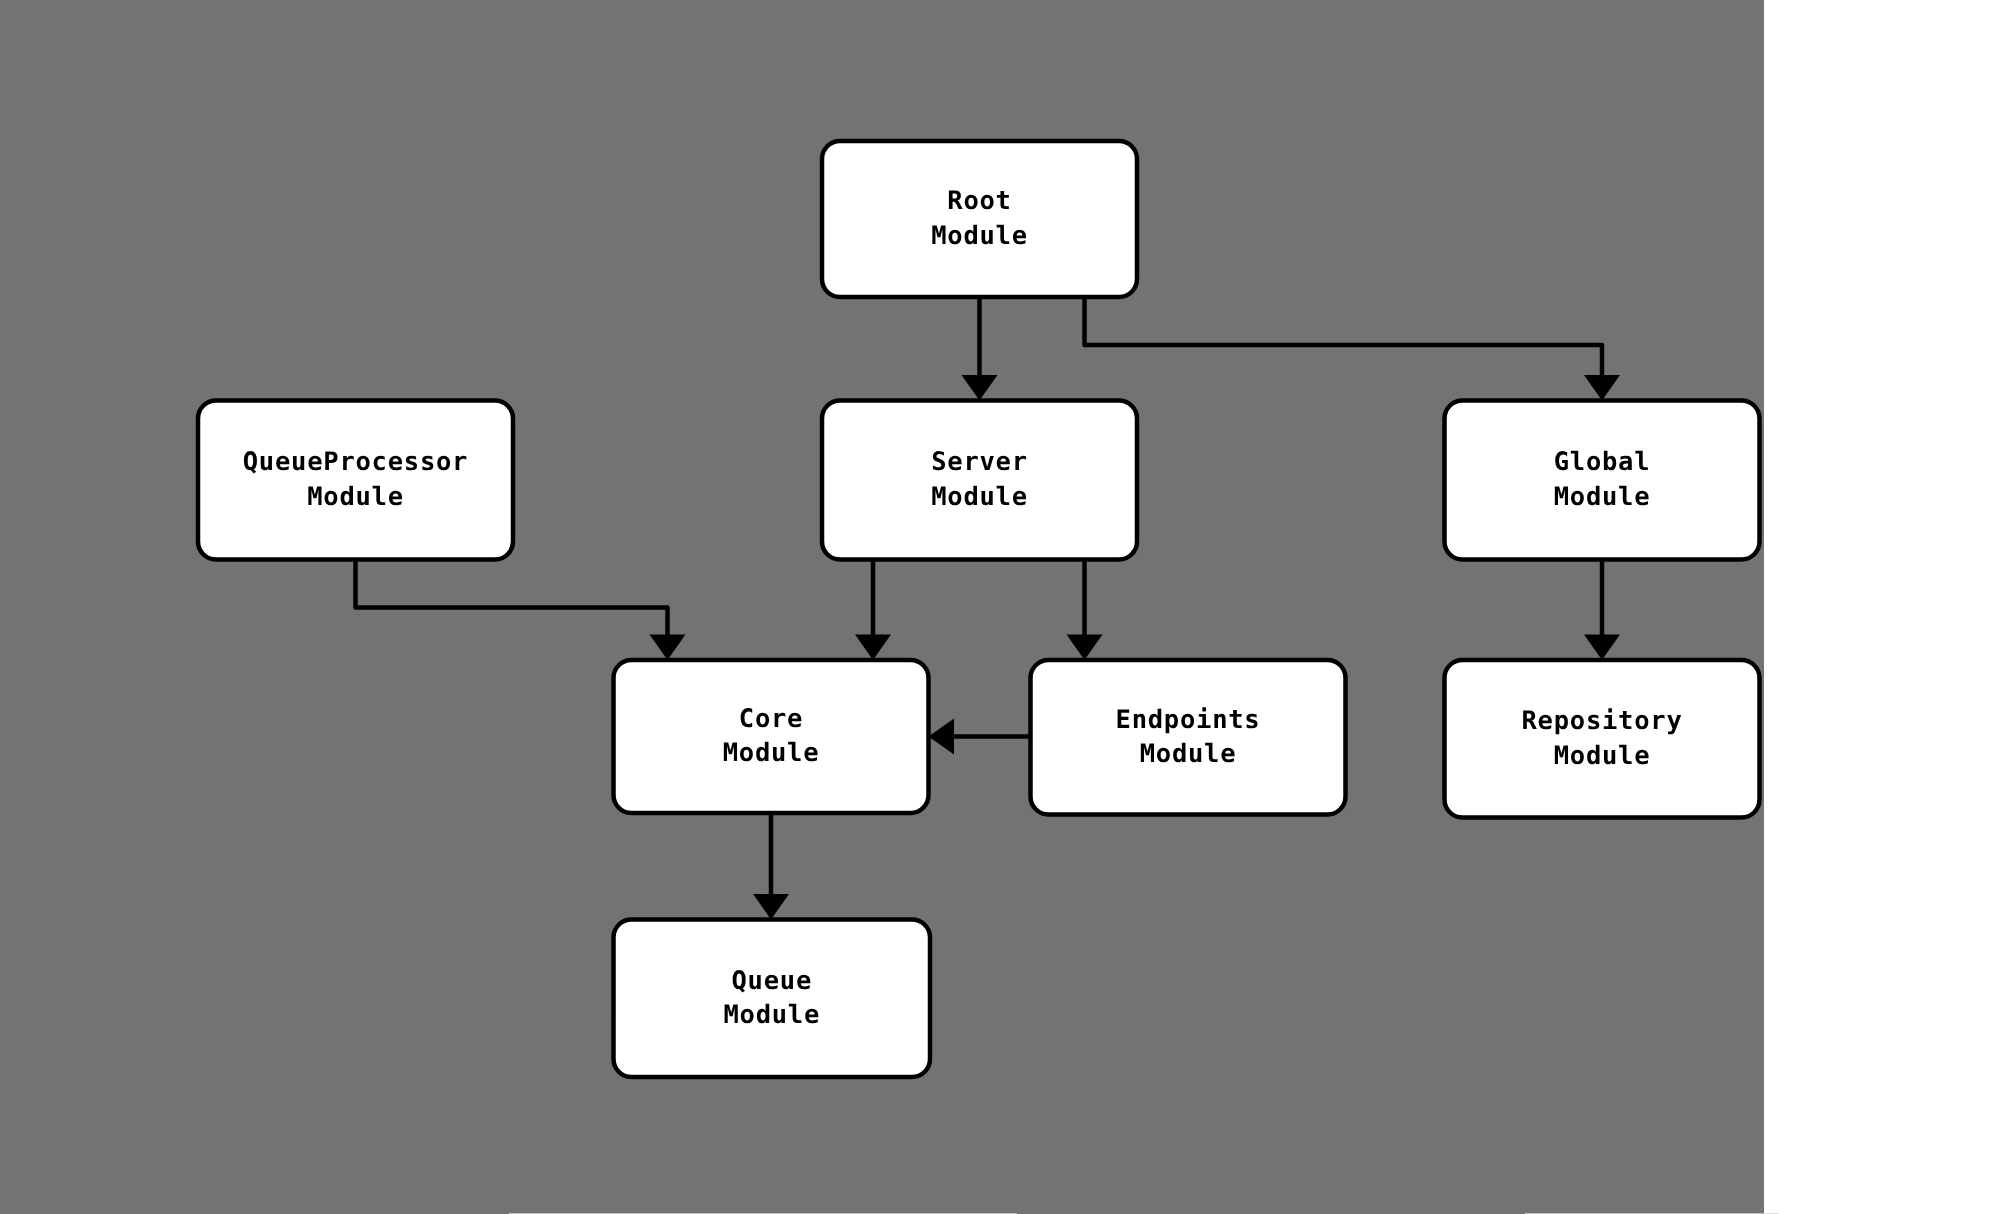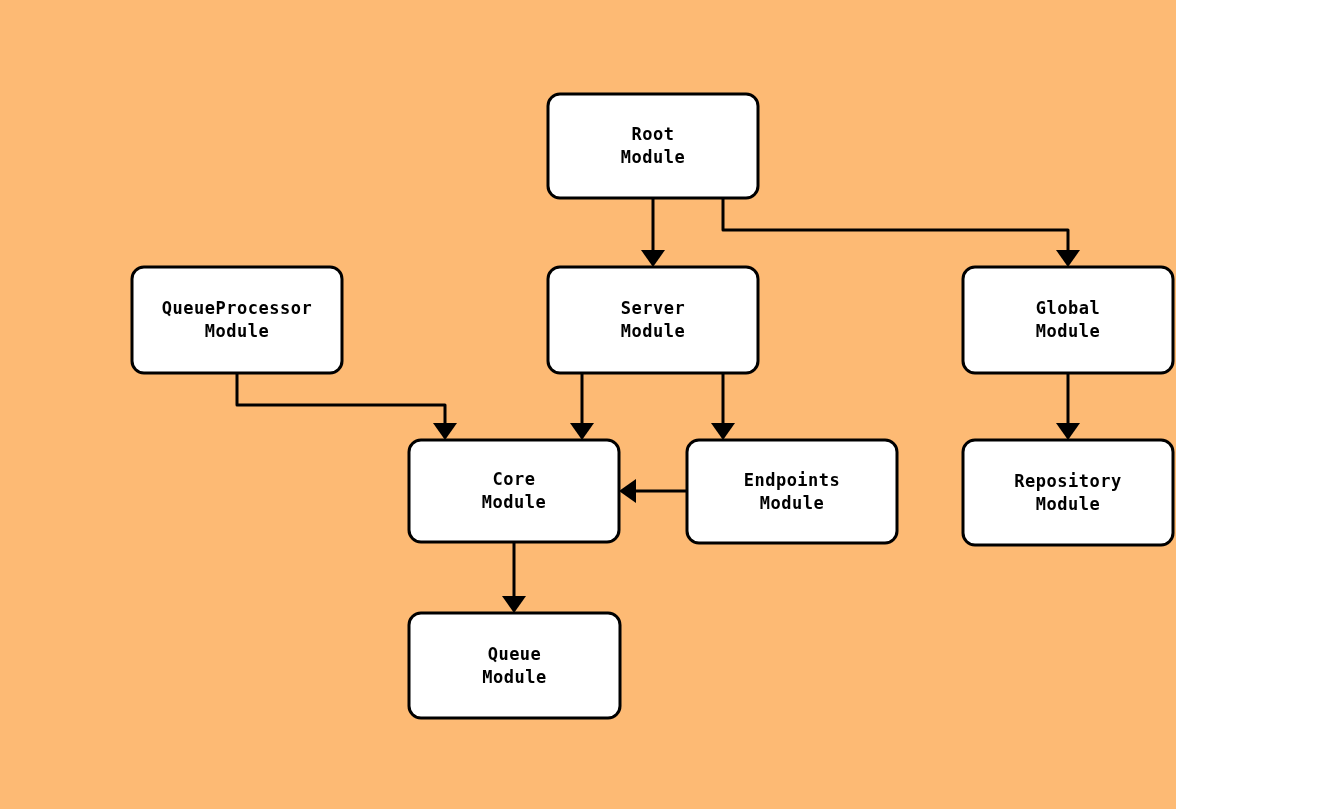--- a/index.html
+++ b/index.html
@@ -10,21 +10,21 @@
   body {
     width: 1337px;
     height: 809px;
     font-family: "DejaVu Sans Mono", "Liberation Mono", monospace;
     overflow: hidden;
   }
   #diagram-canvas {
     position: relative;
     width: 1176px;
     height: 809px;
-    background: #fdba74;
+    background: #737373;
   }
   svg.diagram-svg {
     position: absolute;
     top: 0;
     left: 0;
     width: 1337px;
     height: 809px;
     display: block;
   }
   .node-rect {

